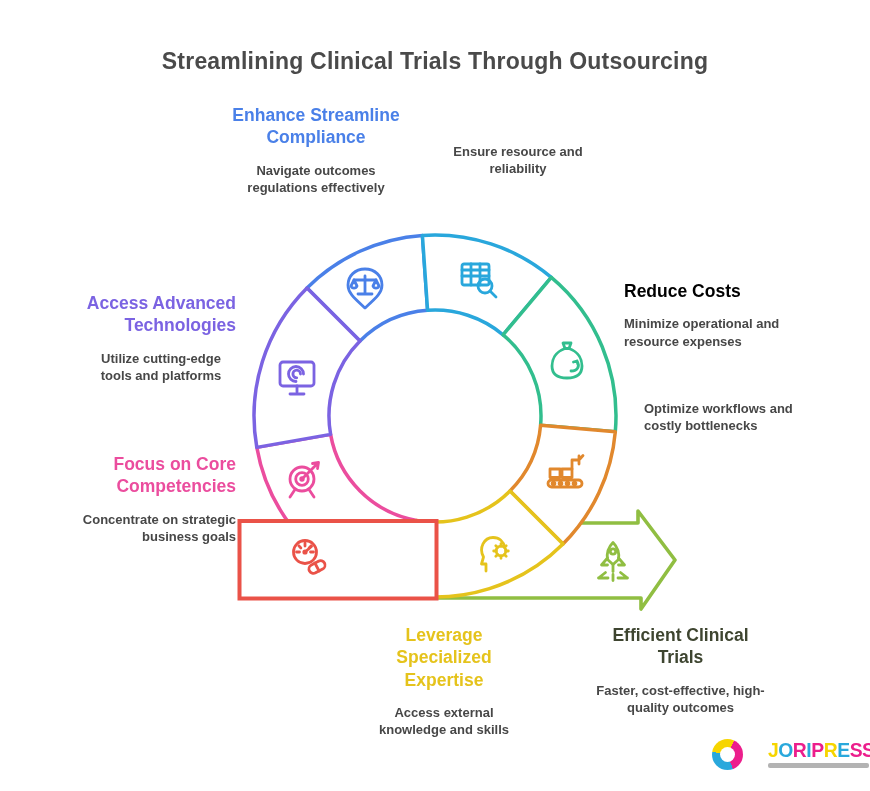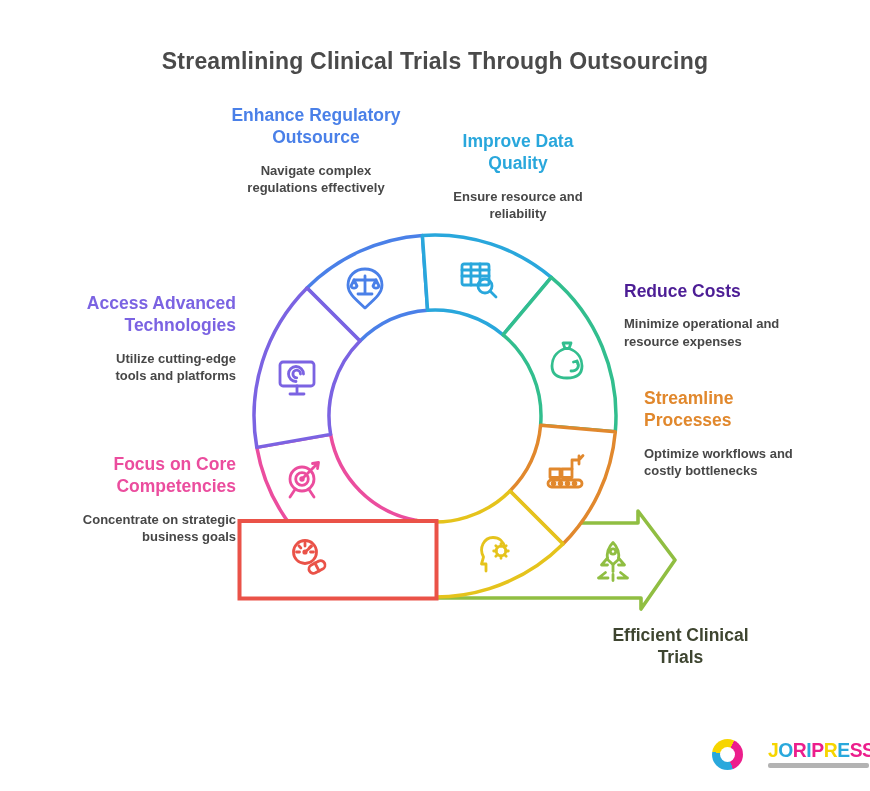--- a/index.html
+++ b/index.html
@@ -14,21 +14,21 @@
   .label{position:absolute;}
   .benefit-title{font-size:17.5px;font-weight:700;line-height:1.28;}
   .benefit-sub{font-size:13px;font-weight:700;color:#474747;line-height:1.32;margin-top:13px;}
   .center-label{
     position:absolute;left:333px;top:391px;width:204px;text-align:center;
     font-size:17.5px;font-weight:700;color:#4A4A4A;line-height:1.3;
   }
   .t-center{text-align:center;}
   .t-left{text-align:left;}
   .t-right{text-align:right;}
-  .sub-w150{width:150px;margin-left:auto;}
+  .sub-w150{width:150px;margin-left:auto;text-align:center;}
   .sub-w165{width:165px;margin-left:auto;}
   svg{position:absolute;left:0;top:0;}
   
   .logo{position:absolute;left:712px;top:739px;display:flex;align-items:flex-start;gap:22px;}
   .logo-ring{
     width:31px;height:31px;border-radius:50%;position:relative;flex:0 0 auto;
     background:conic-gradient(from 160deg,#29A8DC 0 120deg,#F6D500 120deg 225deg,#EC1E8C 225deg 360deg);
   }
   .logo-ring::after{
     content:"";position:absolute;left:8px;top:8px;width:15px;height:15px;border-radius:50%;background:#fff;
@@ -127,53 +127,56 @@
       <path d="M24 4.5 C28.5 9 30.5 15 29.5 21.5 L24 26.5 L18.5 21.5 C17.5 15 19.5 9 24 4.5 Z"></path>
       <circle cx="24" cy="13.5" r="2.7"></circle>
       <path d="M18.5 20 L12.5 27 H18.5 M29.5 20 L35.5 27 H29.5"></path>
       <path d="M24 27 V33.5"></path>
       <path d="M9.5 40 L16.5 34.5 M38.5 40 L31.5 34.5 M9.5 40 H19 M38.5 40 H29 M24 36.5 V42.5"></path>
     </g>
   </svg>
 
 
   <div class="label t-center" style="left:231px;top:104px;width:170px;">
-    <div class="benefit-title" style="color: rgb(74, 128, 232);">Enhance Regulatory Outsource</div>
-    <div class="benefit-sub">Navigate complex regulations effectively</div>
+    <div class="benefit-title" style="color: rgb(74, 128, 232);">Enhance Streamline Compliance</div>
+    <div class="benefit-sub">Navigate outcomes regulations effectively</div>
   </div>
 
   <div class="label t-center" style="left:433px;top:130px;width:170px;">
-    <div class="benefit-title" style="color: rgb(41, 167, 220);">Improve Data Quality</div>
     <div class="benefit-sub">Ensure resource and reliability</div>
   </div>
 
   <div class="label t-left" style="left:624px;top:280px;width:165px;">
-    <div class="benefit-title" style="color: #4c1d95;">Reduce Costs</div>
+    <div class="benefit-title" style="color: #000000;">Reduce Costs</div>
     <div class="benefit-sub">Minimize operational and resource expenses</div>
   </div>
 
   <div class="label t-left" style="left:644px;top:387px;width:175px;">
-    <div class="benefit-title" style="color: rgb(225, 136, 45);">Streamline Processes</div>
     <div class="benefit-sub">Optimize workflows and costly bottlenecks</div>
   </div>
 
   <div class="label t-right" style="left:56px;top:292px;width:180px;">
     <div class="benefit-title" style="color: rgb(123, 99, 226);">Access Advanced Technologies</div>
     <div class="benefit-sub sub-w150">Utilize cutting-edge tools and platforms</div>
   </div>
 
   <div class="label t-right" style="left:56px;top:453px;width:180px;">
     <div class="benefit-title" style="color: rgb(235, 77, 158); text-align: right;">Focus on Core Competencies</div>
     <div class="benefit-sub sub-w165">Concentrate on strategic business goals</div>
   </div>
 
 
+  <div class="label t-center" style="left:368px;top:624px;width:152px;">
+    <div class="benefit-title" style="color: rgb(229, 195, 28);">Leverage Specialized Expertise</div>
+    <div class="benefit-sub">Access external knowledge and skills</div>
+  </div>
 
   <div class="label t-center" style="left:588px;top:624px;width:185px;">
     <div class="benefit-title" style="color: rgb(62, 69, 48);">Efficient Clinical Trials</div>
+    <div class="benefit-sub">Faster, cost-effective, high-quality outcomes</div>
   </div>
 
   <div class="logo">
     <div class="logo-ring"></div>
     <div class="logo-text">
       <div class="logo-word"><span style="color: rgb(246, 213, 0);">J</span><span style="color: rgb(41, 168, 220);">O</span><span style="color: rgb(236, 30, 140);">R</span><span style="color: rgb(41, 168, 220);">I</span><span style="color: rgb(236, 30, 140);">P</span><span style="color: rgb(246, 213, 0);">R</span><span style="color: rgb(41, 168, 220);">E</span><span style="color: rgb(236, 30, 140);">S</span><span style="color: rgb(236, 30, 140);">S</span></div>
       <div class="logo-tagline"></div>
     </div>
   </div>
 

